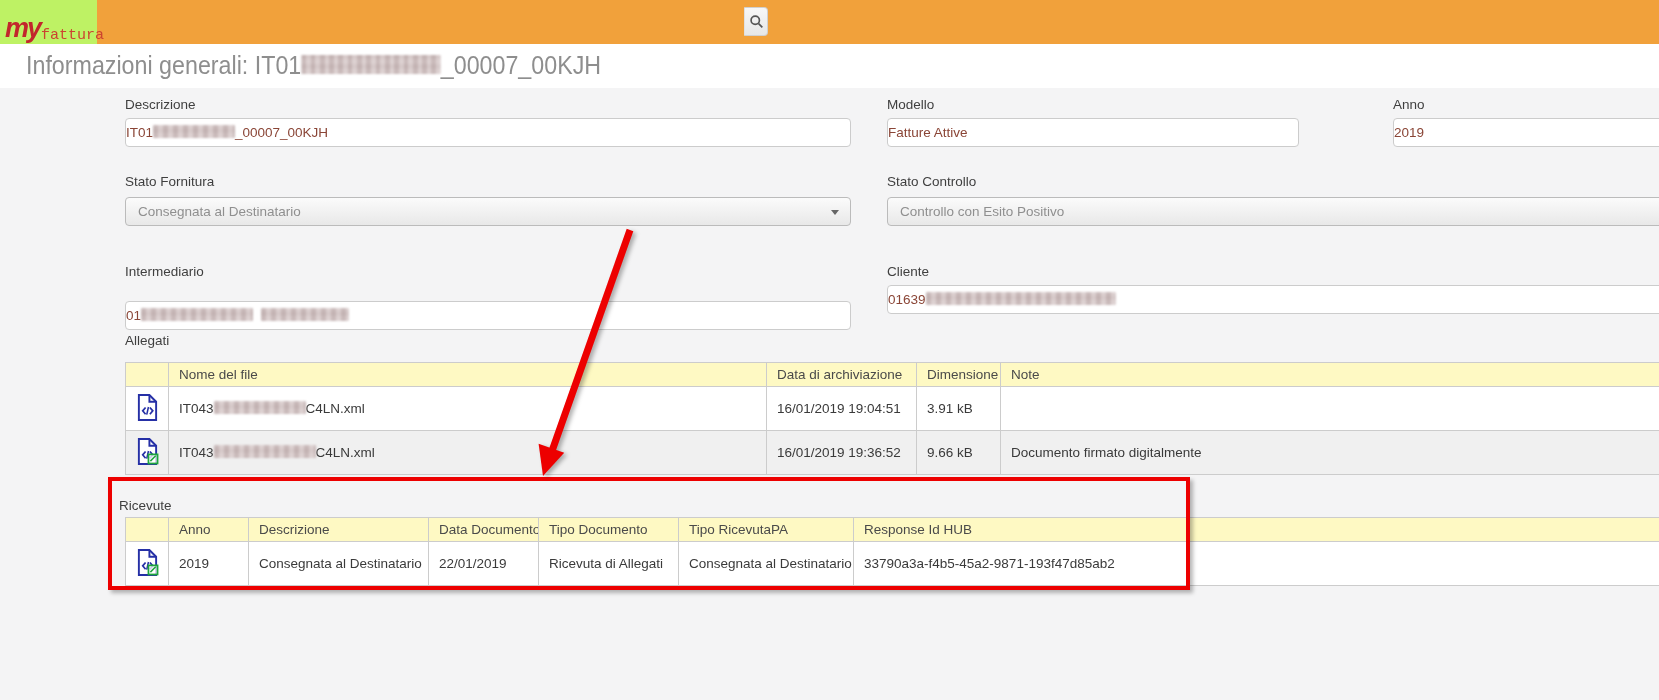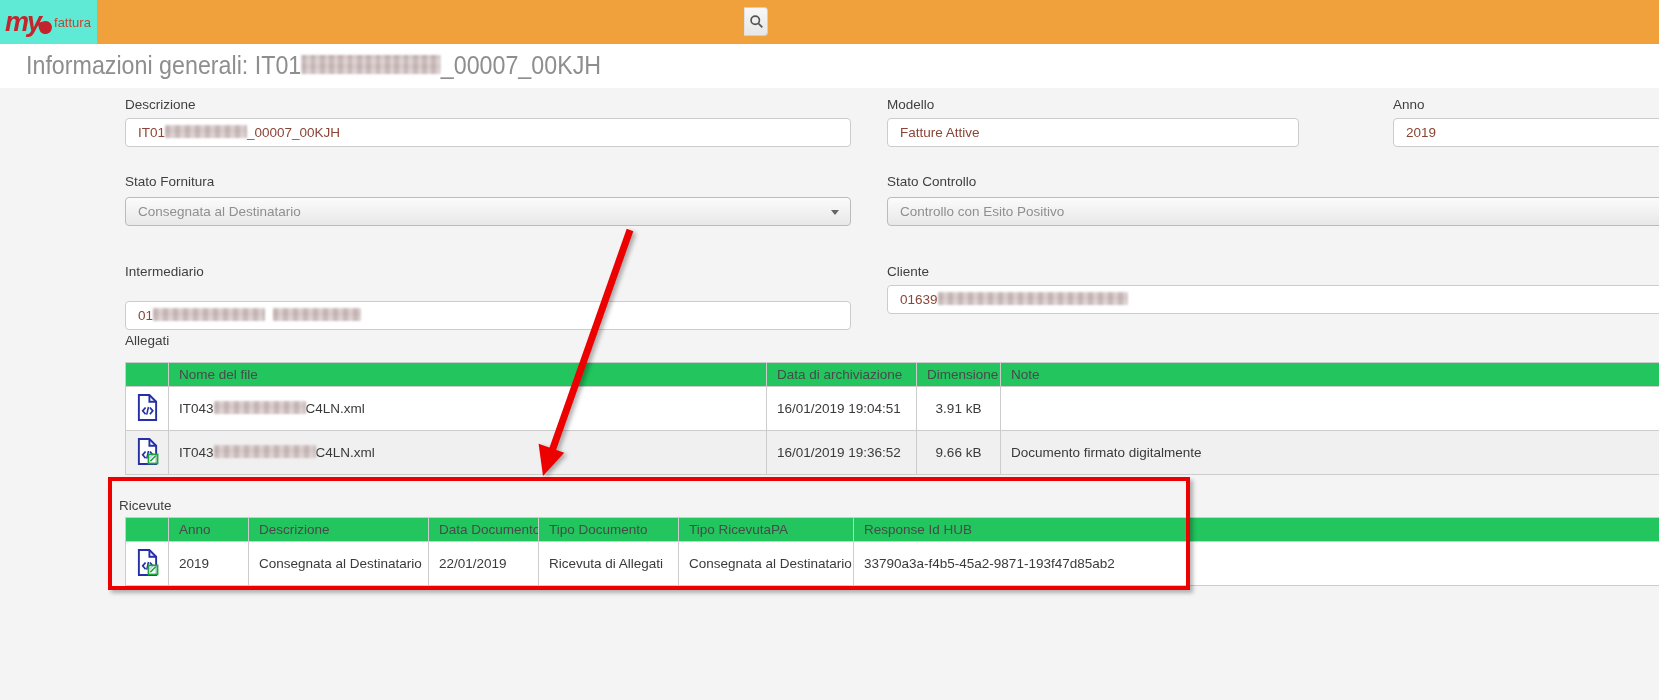--- a/index.html
+++ b/index.html
@@ -1,69 +1,69 @@
 <!DOCTYPE html>
 <html><head>
 <meta charset="utf-8">
 <style>
   * { box-sizing: border-box; margin: 0; padding: 0; }
   html,body { width:1659px; height:700px; overflow:hidden; }
   body { font-family: "Liberation Sans", sans-serif; background:#f4f4f5; position:relative; }
 
   
   .topbar { position:absolute; left:0; top:0; width:1659px; height:44px; background:#F1A13B; }
-  .logo-box { position:absolute; left:0; top:0; width:97px; height:44px; background:#5eead4;
-              display:flex; align-items:center; padding-left:5px; }
+  .logo-box { position:absolute; left:0; top:0; width:97px; height:44px; background:#bef264;
+              display:flex; align-items:flex-end; padding-left:5px; }
   .logo-my { font-size:27px; font-weight:800; font-style:italic; color:#c2262c; letter-spacing:-2px; }
   .logo-swoosh { display:inline-block; width:13px; height:13px; background:#c2262c;
                  border-radius:0 100% 100% 100%; transform:rotate(-15deg); margin:10px 2px 0 -1px; }
-  .logo-fattura { font-size:13px; color:#cc4430; margin-top:1px; }
+  .logo-fattura { font-size:15px; color:#cc4430; margin-top:1px;font-family:Liberation Mono, monospace; }
   .search-wrap { position:absolute; left:105px; top:7px; height:29px; display:flex; }
   .search-input { width:639px; height:29px; border:1px solid #d8d8d8; border-right:none;
                   border-radius:4px 0 0 4px; padding:0 10px; font-size:14px; color:#444;
                   font-family:"Liberation Sans", sans-serif; outline:none;margin-top:37px; }
   .search-input::placeholder { color:#9a9a9a; }
   .search-btn { width:24px; height:29px; border:1px solid #d0d0d0; border-left:1px solid #e0e0e0;
                 border-radius:0 4px 4px 0; background:linear-gradient(#f7f7f7,#e7e7e7);
                 display:flex; align-items:center; justify-content:center; cursor:pointer; }
 
   
   .title-band { position:absolute; left:0; top:44px; width:1659px; height:44px; background:#ffffff; }
   .page-title { position:absolute; left:26px; top:51px; font-size:25px; font-weight:400; color:#8e8e8e;
                 transform:scaleX(.93); transform-origin:left; white-space:nowrap; }
 
   
   .flabel { position:absolute; font-size:13.5px; color:#3f3f3f; }
   .fvalue { position:absolute; height:29px; background:#fff; border:1px solid #ccc; border-radius:4px;
-            font-size:13.5px; color:#8A4536; line-height:27px; padding:0 12px; white-space:nowrap; overflow:hidden; }
+            font-size:13.5px; color:#8A4536; line-height:27px; padding:0 0; white-space:nowrap; overflow:hidden; }
   .fselect { position:absolute; height:29px; background:linear-gradient(#fbfbfb,#e8e8e8);
              border:1px solid #bbb; border-radius:4px; font-size:13.5px; color:#8f8f8f;
              line-height:27px; padding:0 12px; white-space:nowrap; overflow:hidden; }
   .sel-arrow { position:absolute; right:11px; top:12px; width:0; height:0;
                border-left:4px solid transparent; border-right:4px solid transparent;
                border-top:5px solid #666; }
 
   
   .redacted { display:inline-block; vertical-align:middle; height:13px; margin-top:-3px; border-radius:1px;
     background-image:
       repeating-linear-gradient(90deg, rgba(186,166,166,.55) 0 5px, rgba(220,206,206,.55) 5px 10px),
       repeating-linear-gradient(0deg, #ded5d5 0 5px, #cfc3c3 5px 10px);
     filter:blur(1px); }
   .red-title { height:19px; margin-top:-5px; }
 
   
   .tbl-label { position:absolute; font-size:13.5px; color:#3f3f3f; }
   table { position:absolute; border-collapse:collapse; table-layout:fixed; background:#fff; }
   th, td { border:1px solid #ccc; font-size:13.5px; padding:0 10px;
            white-space:nowrap; overflow:hidden; text-align:left; }
-  thead th { background:#22c55e; height:24px; font-weight:400; color:#4a4a4a; }
+  thead th { background:#fef9c3; height:24px; font-weight:400; color:#4a4a4a; }
   tbody td { height:44px; color:#3a3a3a; }
   tr.alt td { background:#f0f0f0; }
   td.icon-cell { text-align:center; padding:0; cursor:pointer; }
-  td.center { text-align:center; }
+  td.center { }
 
   
   .hl-box { position:absolute; left:108px; top:477px; width:1082px; height:113px;
             border:4px solid #ED0000; box-shadow:3px 3px 4px rgba(0,0,0,.28); pointer-events:none; z-index:5; }
   .arrow-svg { position:absolute; left:500px; top:205px; pointer-events:none; z-index:6;
                filter:drop-shadow(3px 2px 2px rgba(0,0,0,.3)); }
 </style>
 </head>
 <body>
 

